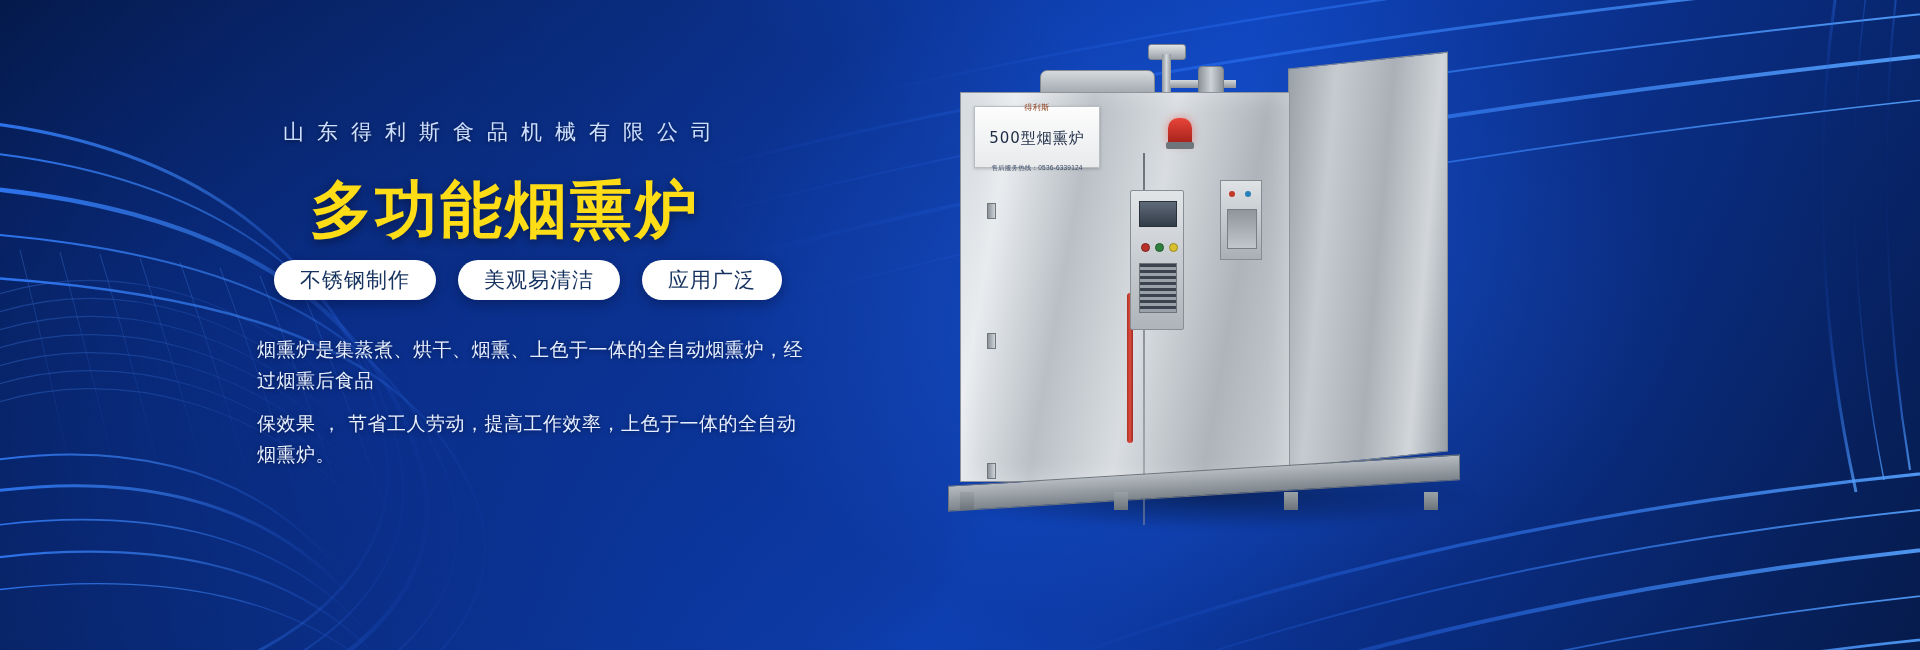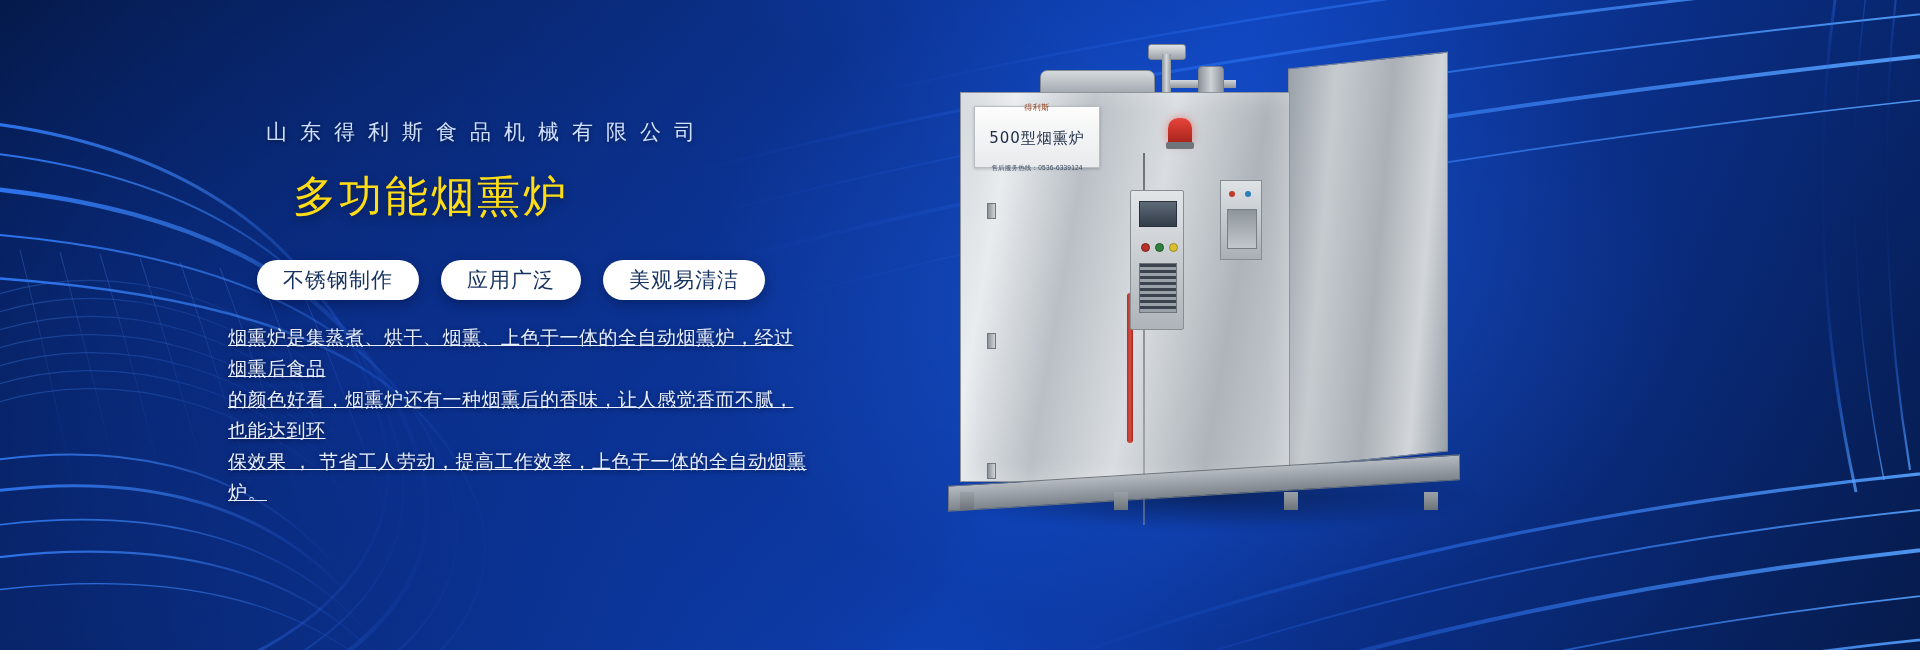--- a/index.html
+++ b/index.html
@@ -12,33 +12,33 @@
       radial-gradient(ellipse 900px 620px at 62% 45%, rgba(30,92,220,.55) 0%, rgba(12,48,140,.15) 55%, rgba(0,0,0,0) 75%),
       radial-gradient(ellipse 1100px 700px at 18% 55%, rgba(10,48,150,.55) 0%, rgba(5,25,85,.2) 60%, rgba(0,0,0,0) 80%),
       linear-gradient(118deg,#051a48 0%,#0a2b78 22%,#0d3ca8 42%,#0f47c4 56%,#0a2e86 74%,#061b4c 100%);
   }
 
   
   .deco{ position:absolute; inset:0; pointer-events:none; }
   .deco svg{ position:absolute; inset:0; width:1920px; height:650px; display:block; }
 
   
-  .content{ position:absolute; left:223px; top:0; width:620px; height:650px; }
+  .content{ position:absolute; left:240px; top:0; width:620px; height:650px; }
 
   .company{
     position:absolute; left:43px; top:118px;
     font-size:21px; letter-spacing:13px; color:#cfe0ff;
     font-family:"DejaVu Sans","Liberation Sans",sans-serif;
     text-shadow:0 1px 4px rgba(0,0,0,.45);
     white-space:nowrap;
   }
 
   .headline{
     position:absolute; left:70px; top:168px;
-    font-size:43px; font-weight:normal; letter-spacing:3px;
+    font-size:62px; font-weight:bold; letter-spacing:3px;
     color:#ffdd16;
     font-family:"DejaVu Sans","Liberation Sans",sans-serif;
     text-shadow:0 3px 10px rgba(0,0,10,.45);
     white-space:nowrap;
   }
 
   .pills{
     position:absolute; left:34px; top:260px;
     display:flex; gap:22px; align-items:center;
   }
@@ -50,21 +50,21 @@
     font-family:Liberation Mono, monospace;
     box-shadow:0 4px 12px rgba(0,10,40,.35);
   }
 
   .desc{
     position:absolute; left:5px; top:322px; width:580px;
     color:#e8f0ff; font-size:19px; line-height:31px; letter-spacing:.5px;
     font-family:"DejaVu Sans","Liberation Sans",sans-serif;
     text-shadow:0 1px 5px rgba(0,0,20,.55);
   }
-  .desc p{ margin:0;text-decoration:underline; }
+  .desc p{ margin:12px; }
 
   
   .machine{ position:absolute; left:930px; top:40px; width:620px; height:500px; }
 
   .mach-shadow{
     position:absolute; left:10px; top:420px; width:540px; height:70px;
     background:radial-gradient(ellipse at center, rgba(0,0,0,.45) 0%, rgba(0,0,0,0) 70%);
     filter:blur(3px);
   }
 
@@ -231,27 +231,26 @@
   </div>
 
   <div class="content">
 
     <div class="company">山东得利斯食品机械有限公司</div>
 
     <h1 class="headline">多功能烟熏炉</h1>
 
     <div class="pills">
       <div class="pill">不锈钢制作</div>
+      <div class="pill">美观易清洁</div>
       <div class="pill">应用广泛</div>
-      <div class="pill">美观易清洁</div>
     </div>
 
     <div class="desc">
       <p>烟熏炉是集蒸煮、烘干、烟熏、上色于一体的全自动烟熏炉，经过烟熏后食品</p>
-      <p>的颜色好看，烟熏炉还有一种烟熏后的香味，让人感觉香而不腻，也能达到环</p>
       <p>保效果 ， 节省工人劳动，提高工作效率，上色于一体的全自动烟熏炉。</p>
     </div>
   </div>
 
   <div class="machine">
     <div class="mach-shadow"></div>
 
     <div class="valve"></div>
     <div class="pipe-v"></div>
     <div class="pipe-h"></div>

